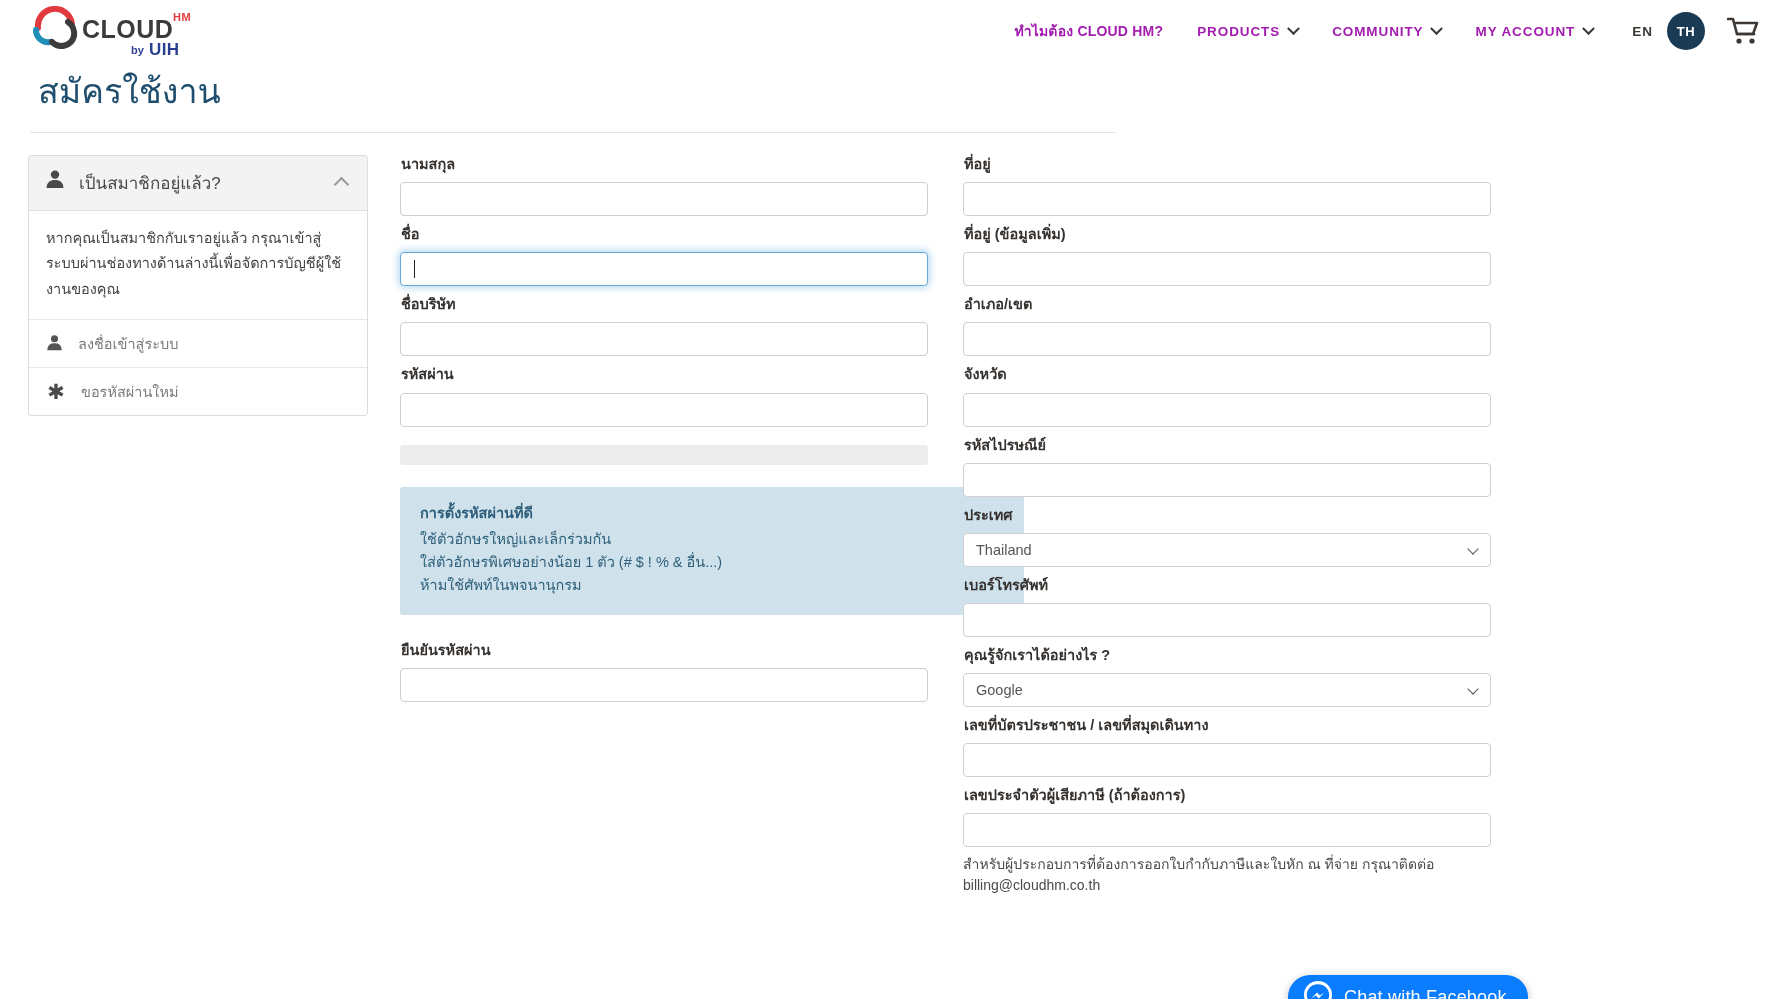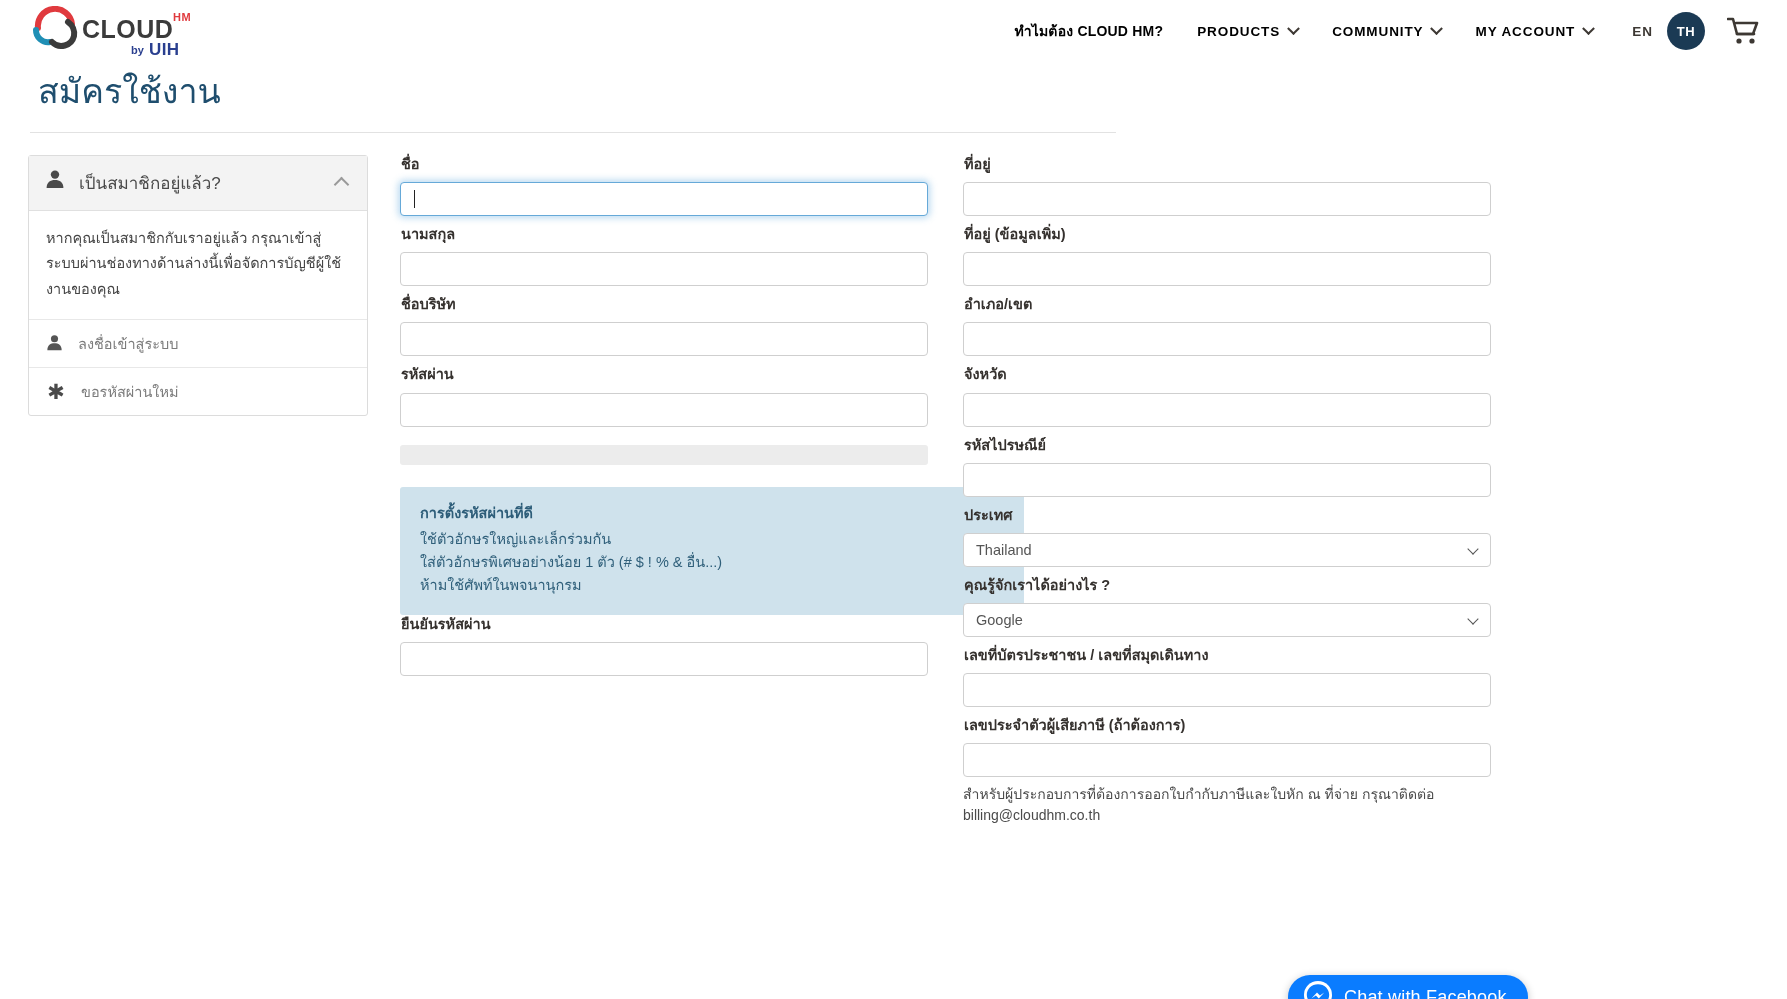--- a/index.html
+++ b/index.html
@@ -42,21 +42,21 @@
   }
   .nav-item {
     display: flex;
     align-items: center;
     gap: 9px;
     padding: 16px 17px;
     height: 62px;
     font-size: 13.5px;
     font-weight: 700;
     letter-spacing: 0.9px;
-    color: #000000;
+    color: #a21caf;
     cursor: pointer;
     white-space: nowrap;
   }
   .nav-item.thai { letter-spacing: 0.2px; font-size: 14px; }
   .chev {
     display: inline-block;
     width: 9px; height: 9px;
     border-right: 2px solid #3d3833;
     border-bottom: 2px solid #3d3833;
     transform: rotate(45deg) translate(-2px,-2px);
@@ -264,20 +264,21 @@
     background: #ececec;
     border-radius: 3px;
     margin: 18px 0 22px 0;
   }
 
   .pw-tips {
     width: 624px;
     background: #cfe2ec;
     border-radius: 3px;
     padding: 16px 20px 18px 20px;
+    margin-bottom: 26px;
   }
   .pw-tips-title {
     font-size: 14.5px;
     font-weight: 700;
     color: #2d5d79;
     margin: 0 0 4px 0;
     line-height: 1.5;
   }
   .pw-tips-line {
     font-size: 14.5px;
@@ -413,30 +414,30 @@
     </div>
 
   </aside>
 
   <form class="form-area">
     <div class="form-cols">
 
       <div class="col">
 
         <div class="field">
+          <label class="field-label">นามสกุล</label>
+          <input class="text-input" type="text" placeholder="" style="">
+        </div>
+
+        <div class="field">
           <label class="field-label">ชื่อ</label>
           <div class="input-holder">
             <input class="text-input focused" type="text" placeholder="" style="">
             <span class="caret"></span>
           </div>
-        </div>
-
-        <div class="field">
-          <label class="field-label">นามสกุล</label>
-          <input class="text-input" type="text" placeholder="" style="">
         </div>
 
         <div class="field">
           <label class="field-label">ชื่อบริษัท</label>
           <input class="text-input" type="text" placeholder="" style="">
         </div>
 
 
         <div class="field">
           <label class="field-label">รหัสผ่าน</label>
@@ -489,20 +490,24 @@
         <div class="field">
           <label class="field-label">ประเทศ</label>
           <div class="select-wrap">
             <select class="select-input">
               <option>Thailand</option>
             </select>
             <span class="select-chev"></span>
           </div>
         </div>
 
+        <div class="field">
+          <label class="field-label">เบอร์โทรศัพท์</label>
+          <input class="text-input" type="tel" placeholder="" style="">
+        </div>
 
         <div class="field">
           <label class="field-label">คุณรู้จักเราได้อย่างไร ?</label>
           <div class="select-wrap">
             <select class="select-input">
               <option>Google</option>
             </select>
             <span class="select-chev"></span>
           </div>
         </div>

